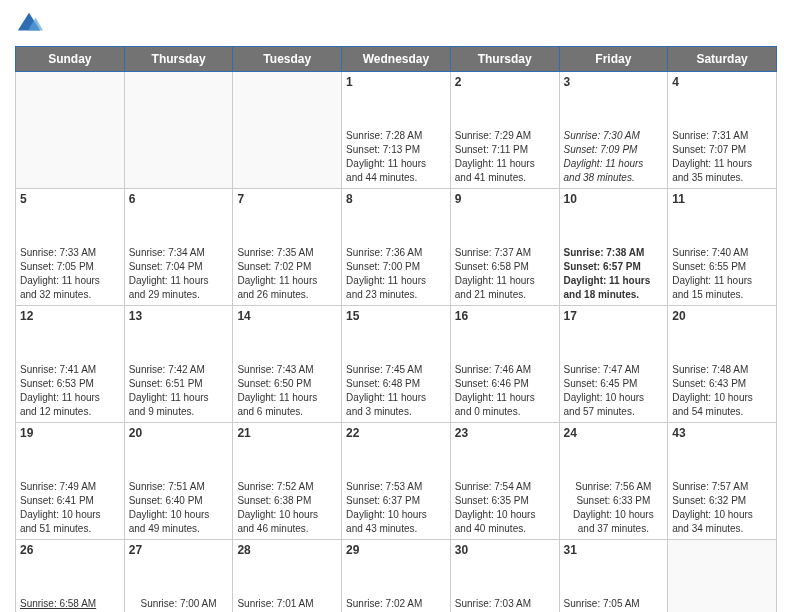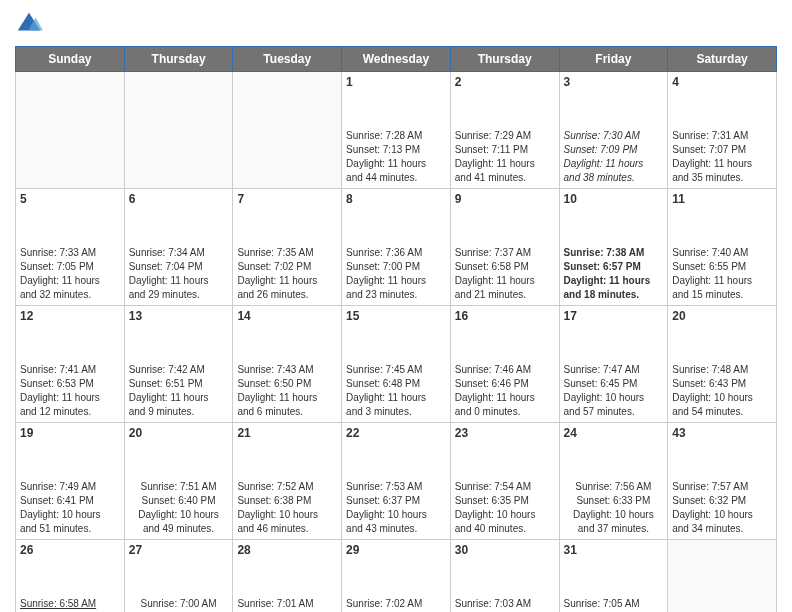--- a/index.html
+++ b/index.html
@@ -271,21 +271,21 @@
         <tr>
           <td>
             <div class="day-number">19</div>
             <div class="day-info" style="white-space: pre-line;">Sunrise: 7:49 AM
 Sunset: 6:41 PM
 Daylight: 10 hours
 and 51 minutes.</div>
           </td>
           <td>
             <div class="day-number">20</div>
-            <div class="day-info" style="white-space: pre-line; text-align: center;">Sunrise: 7:51 AM
+            <div class="day-info" style="white-space: pre-line;">Sunrise: 7:51 AM
 Sunset: 6:40 PM
 Daylight: 10 hours
 and 49 minutes.</div>
           </td>
           <td>
             <div class="day-number">21</div>
             <div class="day-info" style="white-space: pre-line;">Sunrise: 7:52 AM
 Sunset: 6:38 PM
 Daylight: 10 hours
 and 46 minutes.</div>

